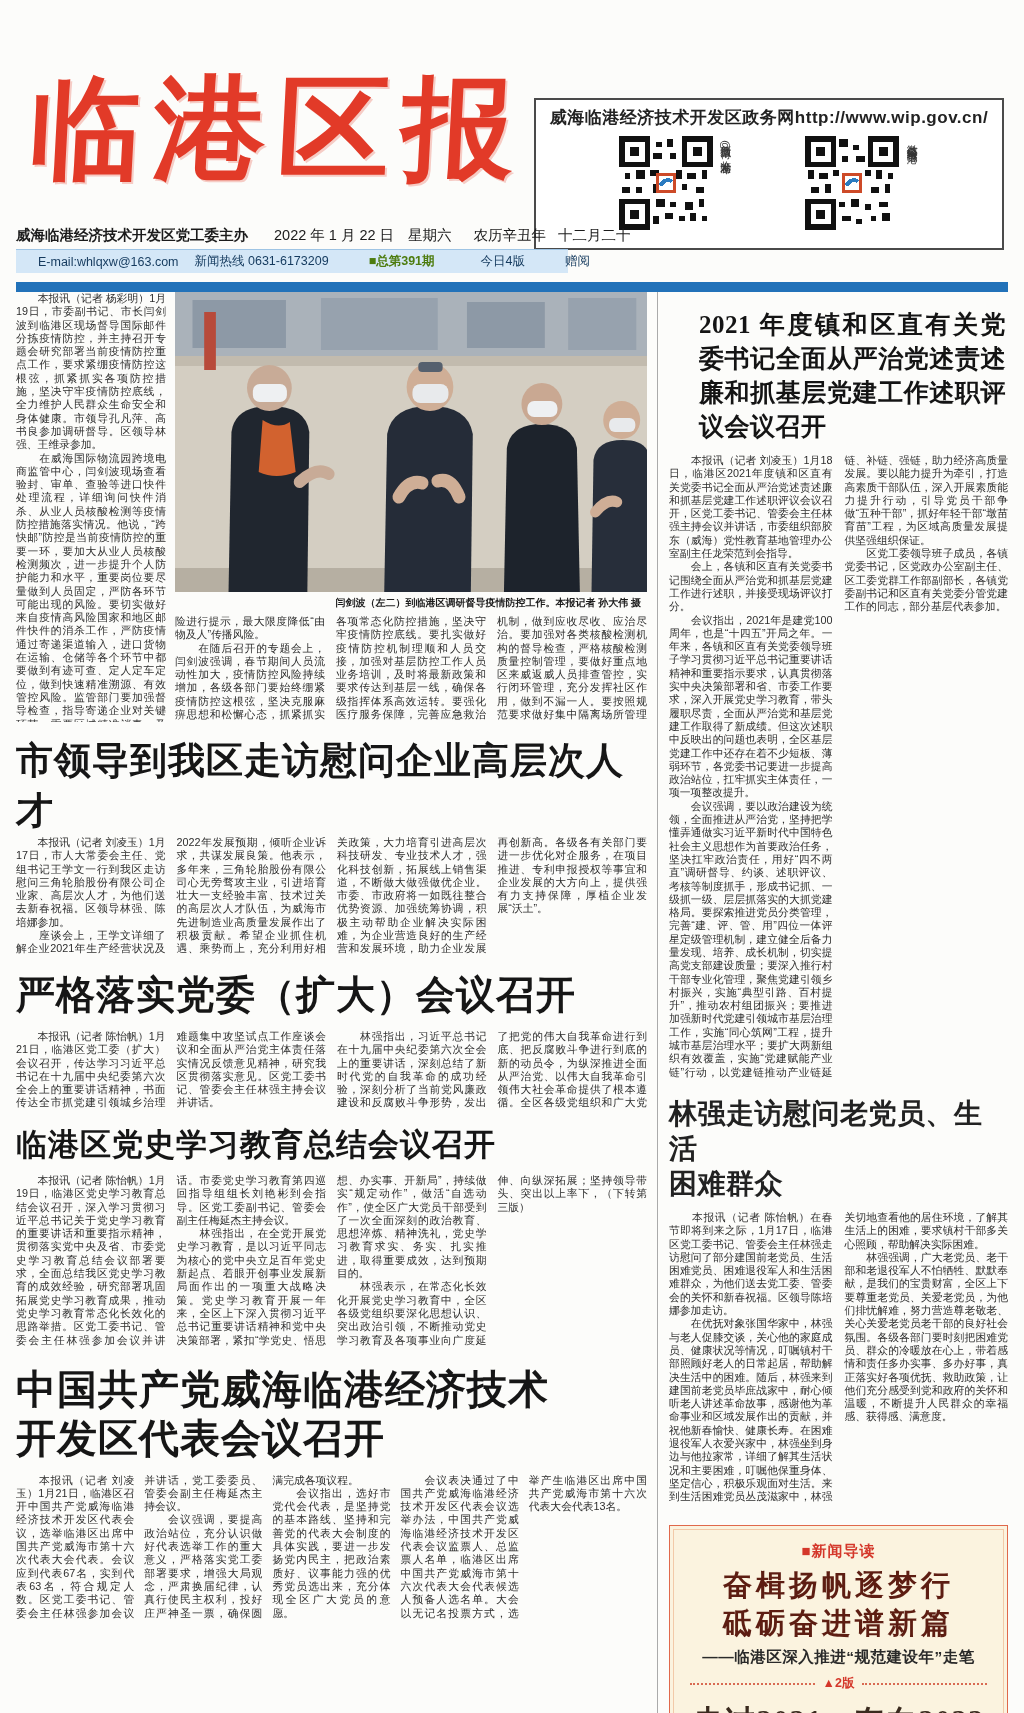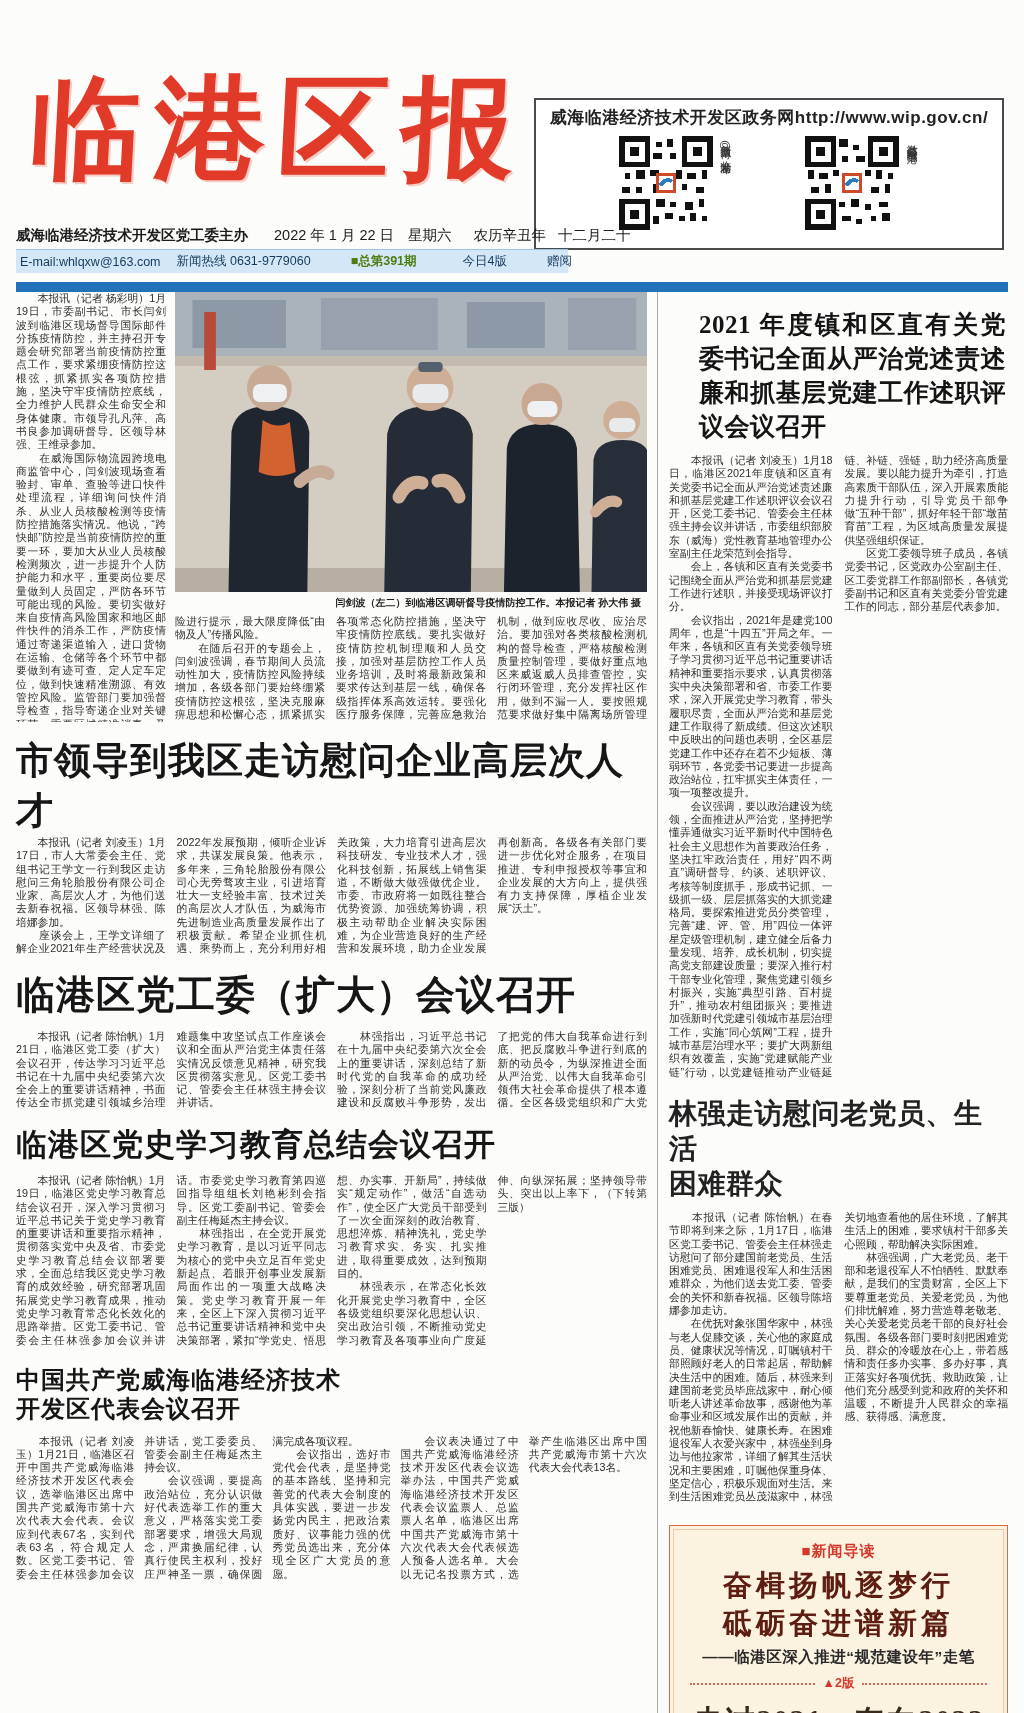--- a/index.html
+++ b/index.html
@@ -32,21 +32,21 @@
   }
   .info-lines { position:absolute; left:16px; top:226px; width:552px; }
   .info1 { display:flex; align-items:baseline; font-size:14.5px; color:#1b1b1b; white-space:nowrap; }
   .info1 .pub { font-weight:bold; margin-right:26px; }
   .info1 span + span { margin-left:0; }
   .info1 .d1 { margin-right:14px; } .info1 .d2 { margin-right:22px; }
   .info1 .d3 { margin-right:12px; }
   .info2 {
     margin-top:4px; background:#d4e7f7; border-top:1px solid #9ec4e4;
     display:flex; align-items:center; font-size:12.5px; color:#143a5e;
-    padding:3px 4px; white-space:nowrap;
+    padding:3px 22px; white-space:nowrap;
   }
   .info2 .em { margin-right:16px; } .info2 .hot { margin-right:40px; }
   .info2 .iss { color:#4d7c0f; font-weight:bold; margin-right:46px; }
   .info2 .pg { margin-right:40px; }
 
   .blue-bar { height:10px; background:#2272b9; margin:0 16px; }
 
   
   .main { display:flex; margin:0 16px; }
   .left-zone { width:642px; padding-right:10px; border-right:1px solid #aaa; }
@@ -66,21 +66,21 @@
     font-size:47px; font-weight:900; color:#141414; line-height:1.12;
     letter-spacing:1px; white-space:pre-line; margin:12px 0 12px;
   }
   .sec-headline {
     font-family:"Liberation Serif","DejaVu Serif",serif;
     font-weight:900; color:#161616; letter-spacing:1px; white-space:pre-line;
   }
   .h-shiling  { font-size:37px; margin:14px 0 0; }
   .h-dgw      { font-size:39px; margin:12px 0 8px; }
   .h-dangshi  { font-size:31px; margin:14px 0 8px; }
-  .h-daibiao  { font-size:24px; line-height:1.22; margin:14px 0 10px; }
+  .h-daibiao  { font-size:40px; line-height:1.22; margin:14px 0 10px; }
 
   
   .article1 { display:flex; gap:9px; height:430px; }
   .a1-left { width:150px; flex:none; height:100%; }
   .a1-right { flex:1; display:flex; flex-direction:column; }
   .photo-wrap { height:300px; background:#c9c2b5; overflow:hidden; }
   .photo-wrap svg { display:block; width:100%; height:100%; }
   .caption { font-size:10px; font-weight:bold; color:#1c1c1c; text-align:right; padding:4px 6px 5px; }
   .a1-cols { flex:1; }
 
@@ -217,21 +217,21 @@
     <div class="info-lines">
       <div class="info1">
         <span class="pub">威海临港经济技术开发区党工委主办</span>
         <span class="d1">2022 年 1 月 22 日</span>
         <span class="d2">星期六</span>
         <span class="d3">农历辛丑年</span>
         <span>十二月二十</span>
       </div>
       <div class="info2">
         <span class="em">E-mail:whlqxw@163.com</span>
-        <span class="hot">新闻热线 0631-9779060</span>
+        <span class="hot">新闻热线 0631-6173209</span>
         <span class="iss">■总第391期</span>
         <span class="pg">今日4版</span>
         <span>赠阅</span>
       </div>
     </div>
   </div>
 
   <div class="blue-bar"></div>
 
   <div class="main">
@@ -281,21 +281,21 @@
           <div class="caption">闫剑波（左二）到临港区调研督导疫情防控工作。本报记者 孙大伟 摄</div>
           <div class="a1-cols cols-3 np-body">险进行提示，最大限度降低“由物及人”传播风险。
 　　在随后召开的专题会上，闫剑波强调，春节期间人员流动性加大，疫情防控风险持续增加，各级各部门要始终绷紧疫情防控这根弦，坚决克服麻痹思想和松懈心态，抓紧抓实各项常态化防控措施，坚决守牢疫情防控底线。要扎实做好疫情防控机制理顺和人员交接，加强对基层防控工作人员业务培训，及时将最新政策和要求传达到基层一线，确保各级指挥体系高效运转。要强化医疗服务保障，完善应急救治机制，做到应收尽收、应治尽治。要加强对各类核酸检测机构的督导检查，严格核酸检测质量控制管理，要做好重点地区来威返威人员排查管控，实行闭环管理，充分发挥社区作用，做到不漏一人。要按照规范要求做好集中隔离场所管理服务，及时消除各类安全隐患。要深刻吸取其他地区疫情防控经验教训，抓紧补短板、强弱项，进一步增强疫情防控工作实效，全力维护人民群众安全和身体健康。</div>
         </div>
       </div>
 
       <div class="sec-headline h-shiling">市领导到我区走访慰问企业高层次人才</div>
       <div class="cols-4 np-body body-shiling">　　本报讯（记者 刘凌玉）1月17日，市人大常委会主任、党组书记王学文一行到我区走访慰问三角轮胎股份有限公司企业家、高层次人才，为他们送去新春祝福。区领导林强、陈培娜参加。
 　　座谈会上，王学文详细了解企业2021年生产经营状况及2022年发展预期，倾听企业诉求，共谋发展良策。他表示，多年来，三角轮胎股份有限公司心无旁骛攻主业，引进培育壮大一支经验丰富、技术过关的高层次人才队伍，为威海市先进制造业高质量发展作出了积极贡献。希望企业抓住机遇、乘势而上，充分利用好相关政策，大力培育引进高层次科技研发、专业技术人才，强化科技创新，拓展线上销售渠道，不断做大做强做优企业。市委、市政府将一如既往整合优势资源、加强统筹协调，积极主动帮助企业解决实际困难，为企业营造良好的生产经营和发展环境，助力企业发展再创新高。各级各有关部门要进一步优化对企服务，在项目推进、专利申报授权等事宜和企业发展的大方向上，提供强有力支持保障，厚植企业发展“沃土”。</div>
 
-      <div class="sec-headline h-dgw">临港区党工委（扩大）会议召开</div>
+      <div class="sec-headline h-dgw">严格落实党委（扩大）会议召开</div>
       <div class="cols-4 np-body body-dgw">　　本报讯（记者 陈怡帆）1月21日，临港区党工委（扩大）会议召开，传达学习习近平总书记在十九届中央纪委第六次全会上的重要讲话精神，书面传达全市抓党建引领城乡治理难题集中攻坚试点工作座谈会议和全面从严治党主体责任落实情况反馈意见精神，研究我区贯彻落实意见。区党工委书记、管委会主任林强主持会议并讲话。
 　　林强指出，习近平总书记在十九届中央纪委第六次全会上的重要讲话，深刻总结了新时代党的自我革命的成功经验，深刻分析了当前党风廉政建设和反腐败斗争形势，发出了把党的伟大自我革命进行到底、把反腐败斗争进行到底的新的动员令，为纵深推进全面从严治党、以伟大自我革命引领伟大社会革命提供了根本遵循。全区各级党组织和广大党员干部要深入学习领会，把思想和行动统一到习近平总书记重要讲话精神上来，在一以贯之、常抓不懈上下功夫，开启好2022年全面从严治党、党风廉政建设和反腐败斗争各项工作，始终沿着总书记指引方向笃行不怠。
 　　林强强调，要深刻认识履行全面从严治党主体责任的极端重要性，严格落实党委（党组）主体责任、书记第一责任人责任和班子成员“一岗双责”，把严的主基调长期坚持下去，以全面从严治党引领保障高质量发展。（下转第三版）</div>
 
       <div class="sec-headline h-dangshi">临港区党史学习教育总结会议召开</div>
       <div class="cols-4 np-body body-dangshi">　　本报讯（记者 陈怡帆）1月19日，临港区党史学习教育总结会议召开，深入学习贯彻习近平总书记关于党史学习教育的重要讲话和重要指示精神，贯彻落实党中央及省、市委党史学习教育总结会议部署要求，全面总结我区党史学习教育的成效经验，研究部署巩固拓展党史学习教育成果，推动党史学习教育常态化长效化的思路举措。区党工委书记、管委会主任林强参加会议并讲话。市委党史学习教育第四巡回指导组组长刘艳彬到会指导。区党工委副书记、管委会副主任梅延杰主持会议。
 　　林强指出，在全党开展党史学习教育，是以习近平同志为核心的党中央立足百年党史新起点、着眼开创事业发展新局面作出的一项重大战略决策。党史学习教育开展一年来，全区上下深入贯彻习近平总书记重要讲话精神和党中央决策部署，紧扣“学党史、悟思想、办实事、开新局”，持续做实“规定动作”，做活“自选动作”，使全区广大党员干部受到了一次全面深刻的政治教育、思想淬炼、精神洗礼，党史学习教育求实、务实、扎实推进，取得重要成效，达到预期目的。
 　　林强表示，在常态化长效化开展党史学习教育中，全区各级党组织要深化思想认识、突出政治引领，不断推动党史学习教育及各项事业向广度延伸、向纵深拓展；坚持领导带头、突出以上率下，（下转第三版）</div>
 
       <div class="sec-headline h-daibiao">中国共产党威海临港经济技术

